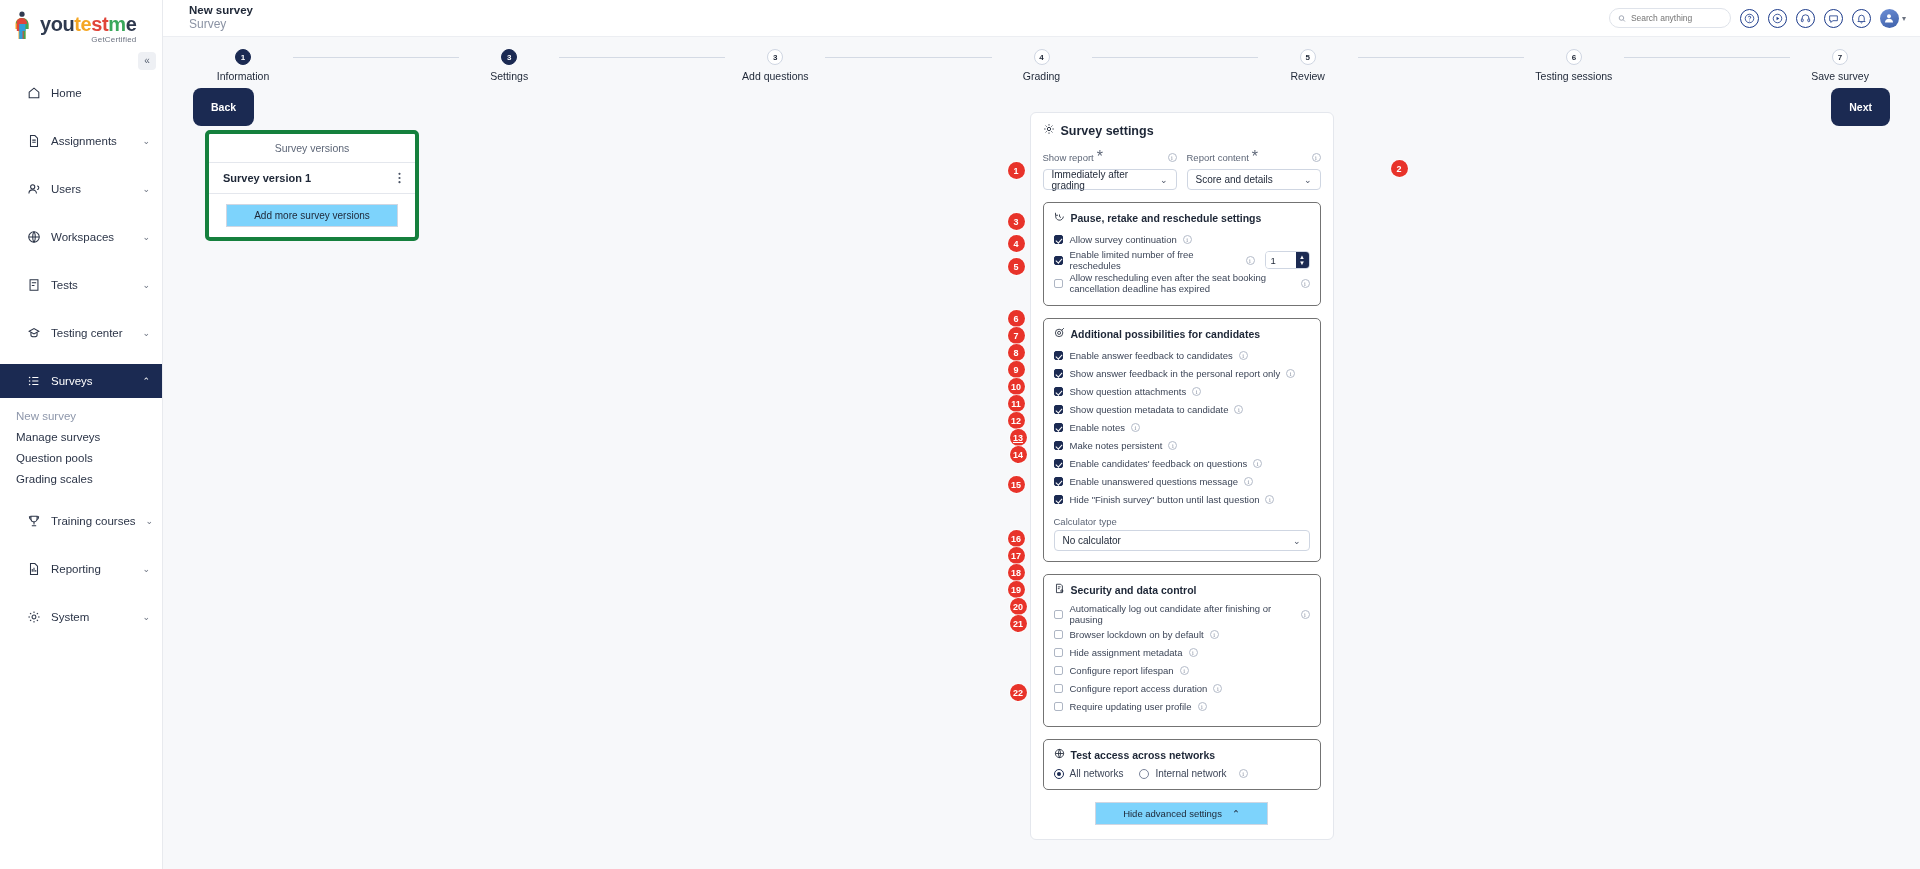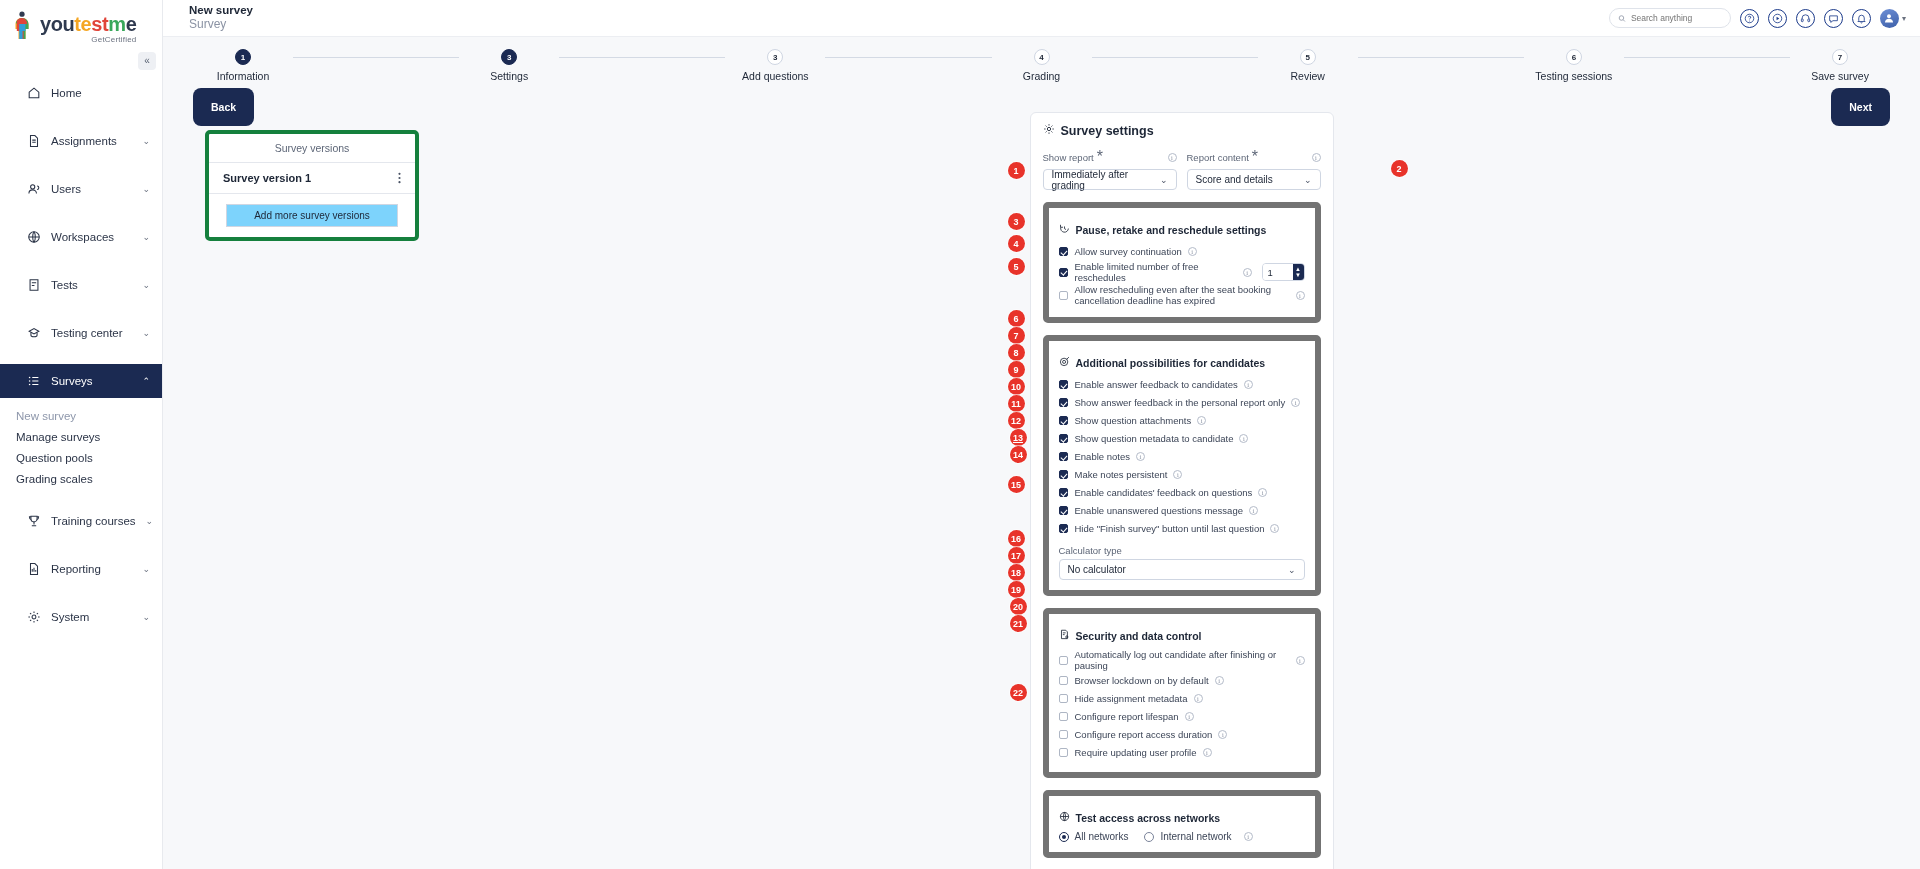--- a/index.html
+++ b/index.html
@@ -173,21 +173,21 @@
     flex: 0 0 9px; font-family: "Liberation Serif", serif;
   }
   .select {
     height: 21px; border: 1px solid #cfd6e2; border-radius: 4px; background: #fff;
     display: flex; align-items: center; padding: 0 8px;
     font-size: 10px; color: #1d2636; cursor: pointer;
   }
   .select .sel-caret { margin-left: auto; color: #4a5365; font-size: 9px; }
 
   .group {
-    border: 6px solid #737373; border-radius: 5px; padding: 15px 10px 10px 10px;
+    border: 1px solid #737373; border-radius: 5px; padding: 8px 10px 10px 10px;
     margin-top: 12px;
   }
   .group-title {
     display: flex; align-items: center; gap: 6px;
     font-size: 10.5px; font-weight: bold; color: #1d2636; margin-bottom: 7px;
   }
   .chk-row { display: flex; align-items: center; min-height: 17px; margin-bottom: 1px; }
   .chk {
     width: 9px; height: 9px; border-radius: 2px; border: 1px solid #aeb6c4;
     background: #fff; flex: 0 0 9px; margin-right: 7px; cursor: pointer;

